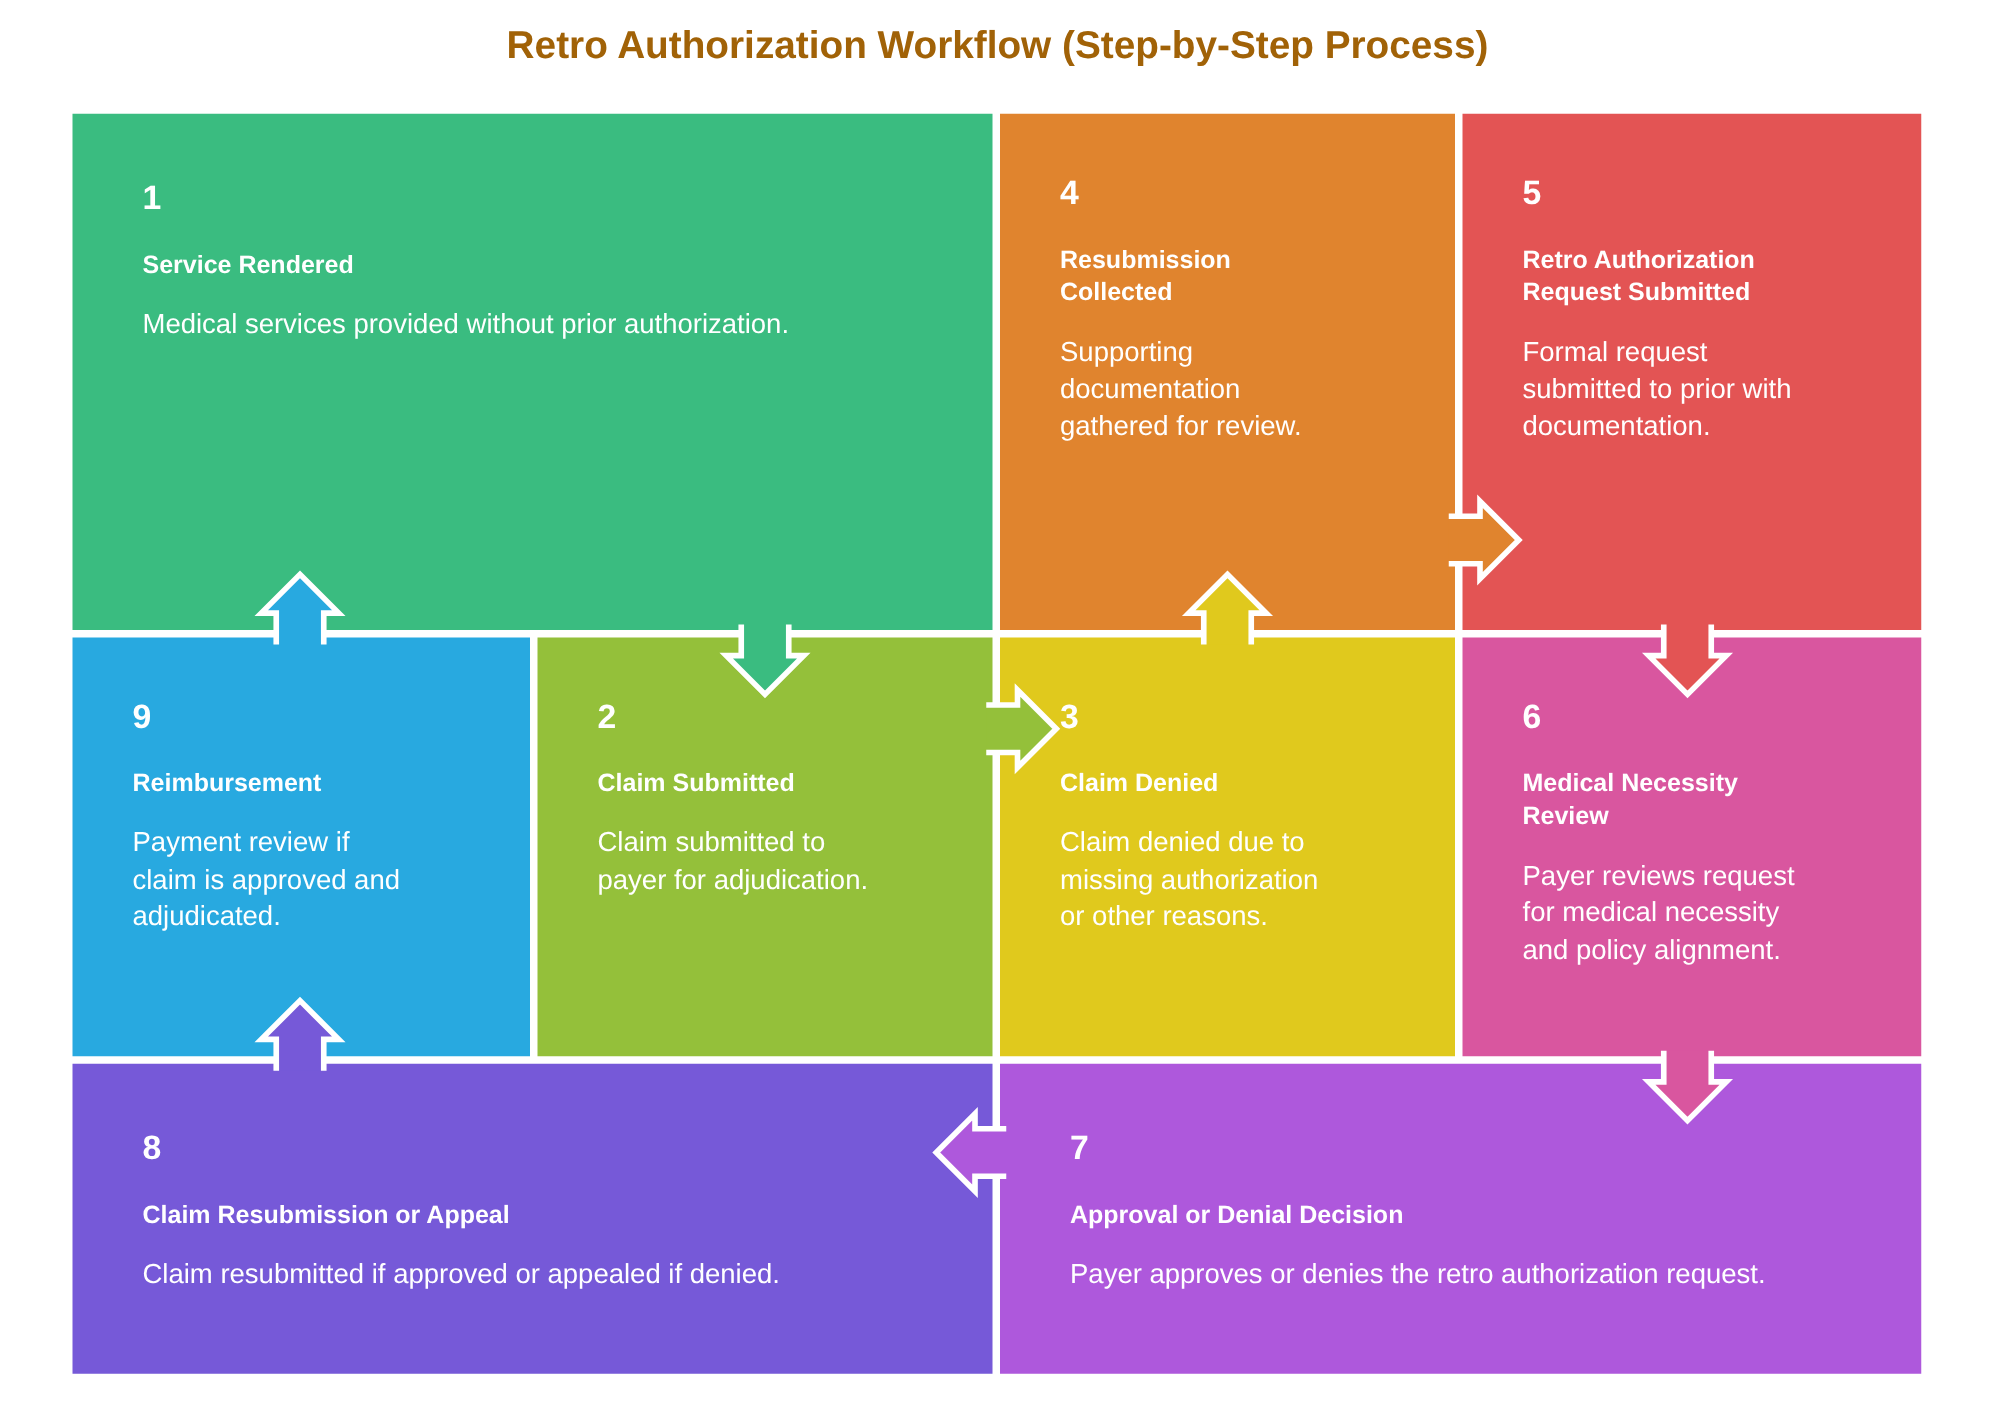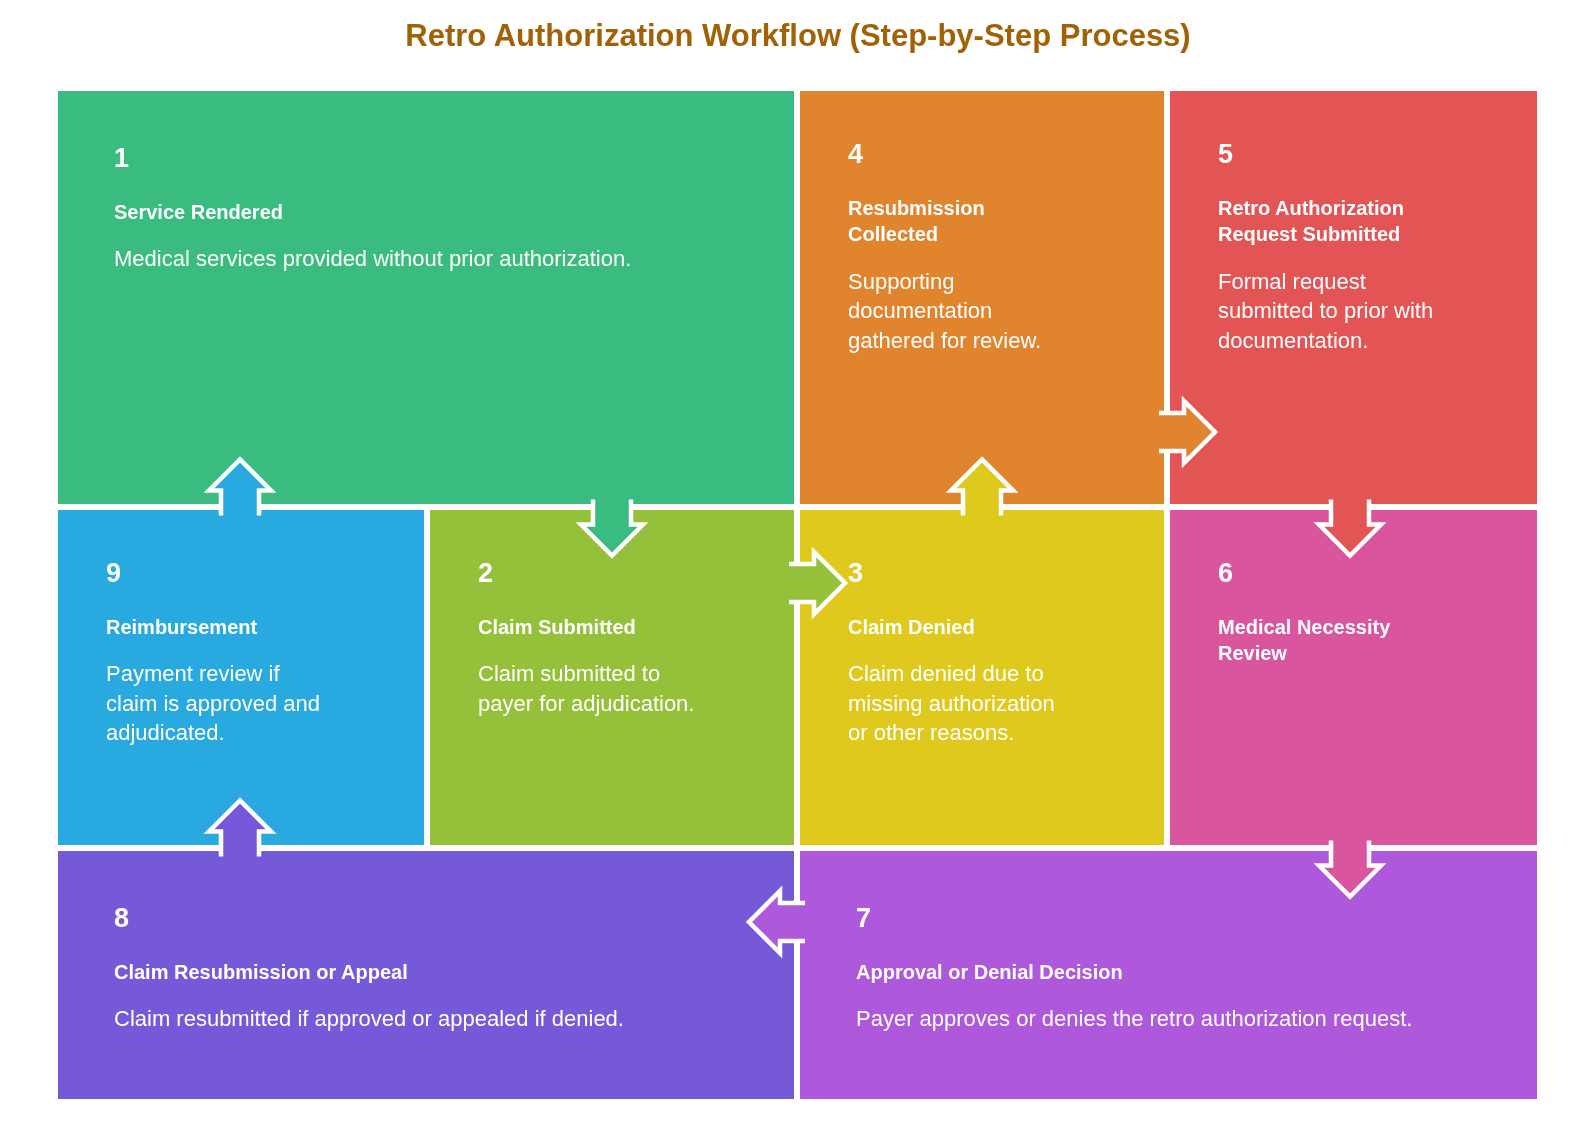--- a/index.html
+++ b/index.html
@@ -106,20 +106,21 @@
 
   <div class="block b3" style="background: rgb(224, 201, 29);">
     <div class="num">3</div>
     <div class="heading">Claim Denied</div>
     <p class="desc">Claim denied due to missing authorization or other reasons.</p>
   </div>
 
   <div class="block b6" style="background: rgb(217, 86, 159);">
     <div class="num">6</div>
     <div class="heading">Medical Necessity Review</div>
+    <p class="desc">Payer reviews request for medical necessity and policy alignment.</p>
   </div>
 
   <div class="block wide b8" style="background: rgb(118, 89, 216);">
     <div class="num">8</div>
     <div class="heading">Claim Resubmission or Appeal</div>
     <p class="desc">Claim resubmitted if approved or appealed if denied.</p>
   </div>
 
   <div class="block wide b7" style="background: rgb(174, 88, 220);">
     <div class="num">7</div>

